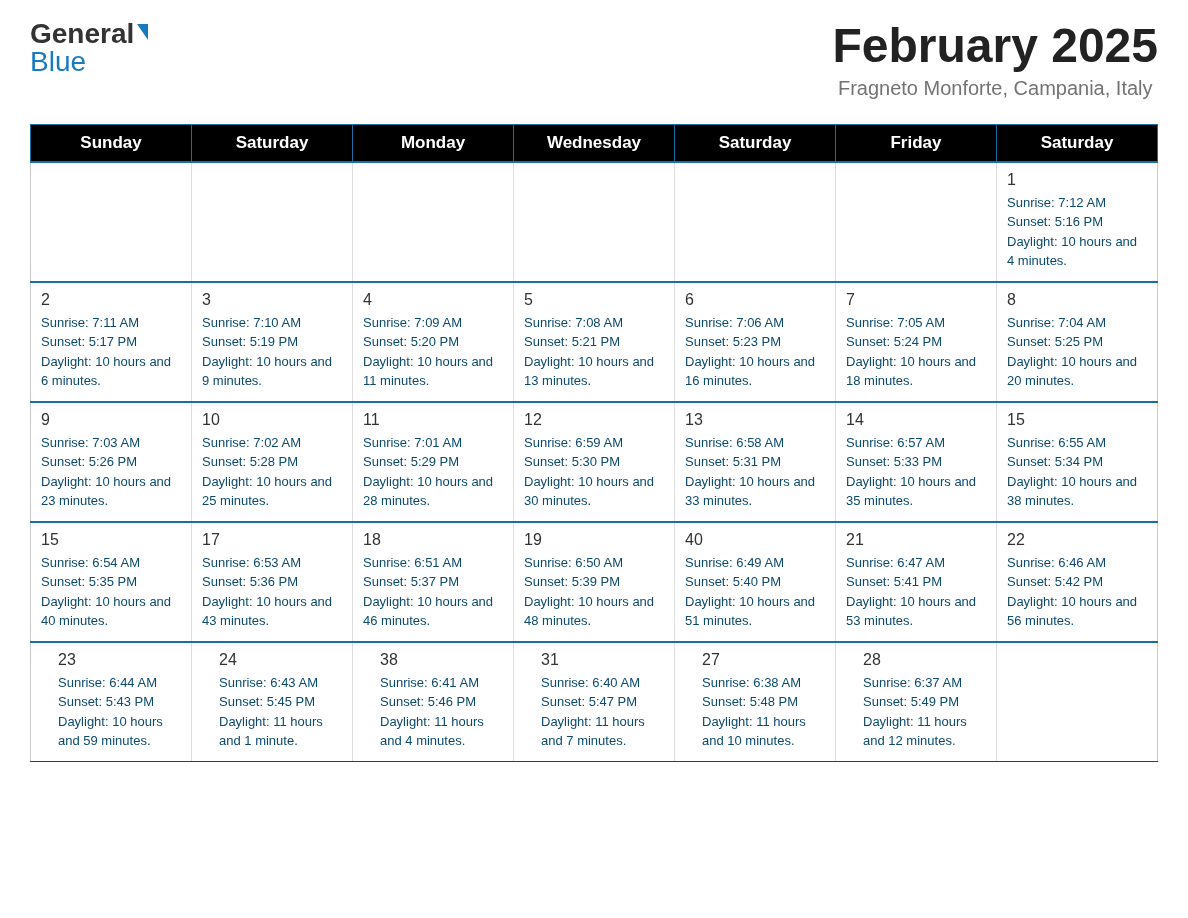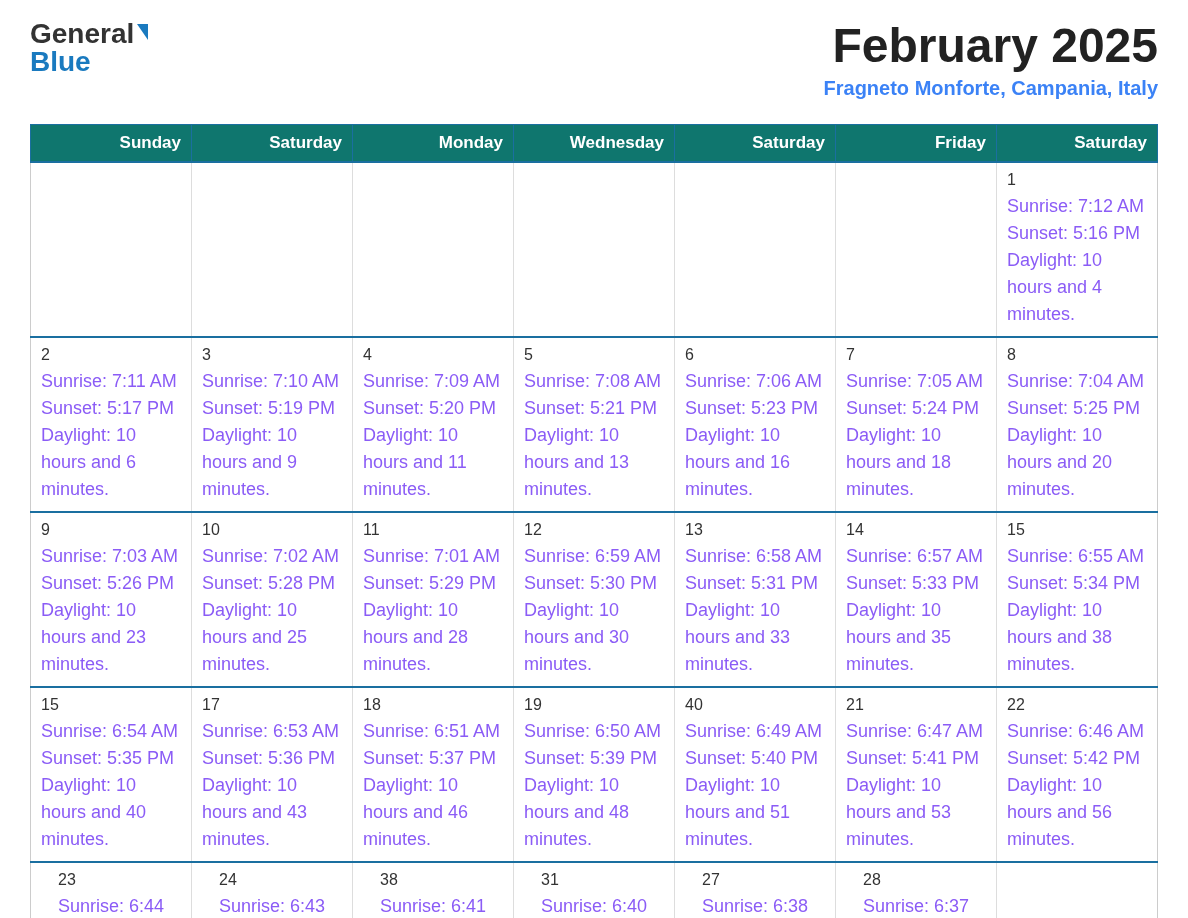--- a/index.html
+++ b/index.html
@@ -22,51 +22,50 @@
       align-items: flex-start;
     }
     .logo-general {
       font-size: 28px;
       font-weight: bold;
       color: #333;
       line-height: 1;
     }
     .logo-blue {
       font-size: 28px;
-      font-weight: bold;
+      font-weight: normal;
       color: #1a7abf;
       line-height: 1;
     }
     .title-section {
-      text-align: right;
+      text-align: center;
     }
     .calendar-title {
       font-size: 48px;
       font-weight: bold;
       color: #222;
       line-height: 1.1;
     }
     .calendar-subtitle {
       font-size: 20px;
-      color: #3b82f6;
+      color: #737373;
       margin-top: 4px;
-      font-weight: bold;
     }
     table {
       width: 100%;
       border-collapse: collapse;
       margin-top: 8px;
     }
     thead tr th {
-      background-color: #0f766e;
+      background-color: #000000;
       color: #fff;
       font-size: 17px;
       font-weight: bold;
       padding: 8px 10px;
-      text-align: right;
+      text-align: center;
       border: 1px solid #1a6fa0;
     }
     tbody tr {
       border-top: 2px solid #1a6fa0;
     }
     tbody tr td {
       vertical-align: top;
       padding: 8px 10px;
       border-left: 1px solid #ddd;
       border-right: 1px solid #ddd;
@@ -83,29 +82,29 @@
     tbody tr td:last-child {
       border-right: 1px solid #ccc;
     }
     .day-num {
       font-size: 16px;
       font-weight: normal;
       margin-bottom: 4px;
       display: block;
     }
     .day-info {
-      font-size: 18px;
+      font-size: 13px;
       line-height: 1.5;
-      color: #8b5cf6;
+      color: #0c4a6e;
     }
     .empty-cell {
       background: #fff;
     }
     .last-row td {
-      border-bottom: 5px solid #0c4a6e;
+      border-bottom: 1px solid #0c4a6e;
       padding-left: 27px;
     }
   </style>
 </head>
 <body>
 
 <div class="header">
   <div class="logo">
     <div style="display:flex; align-items:center;">
       <span class="logo-general">General</span>

